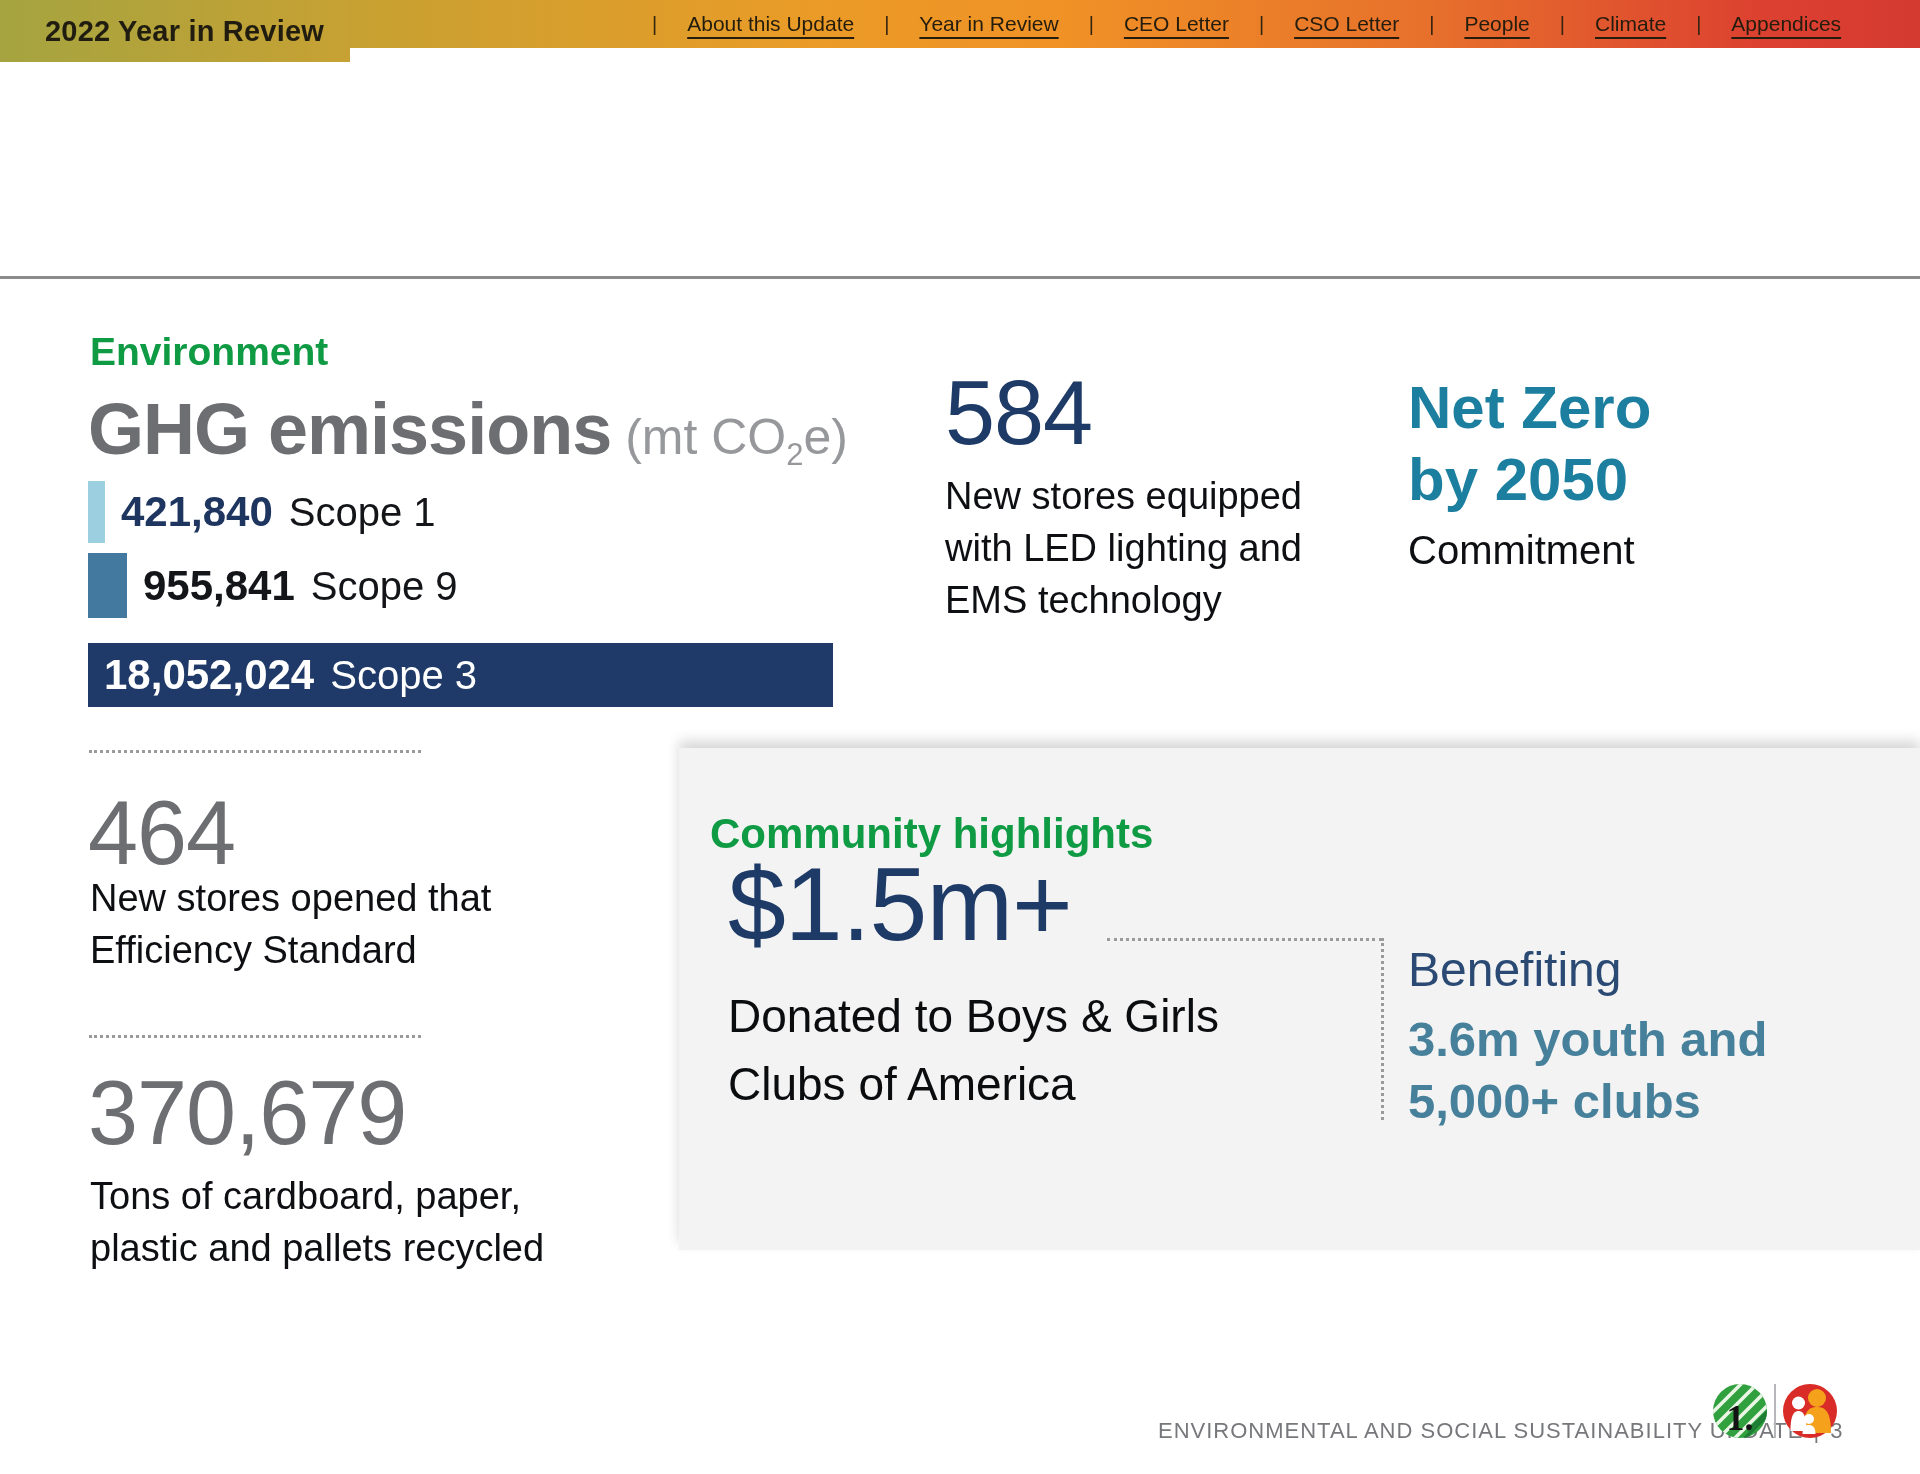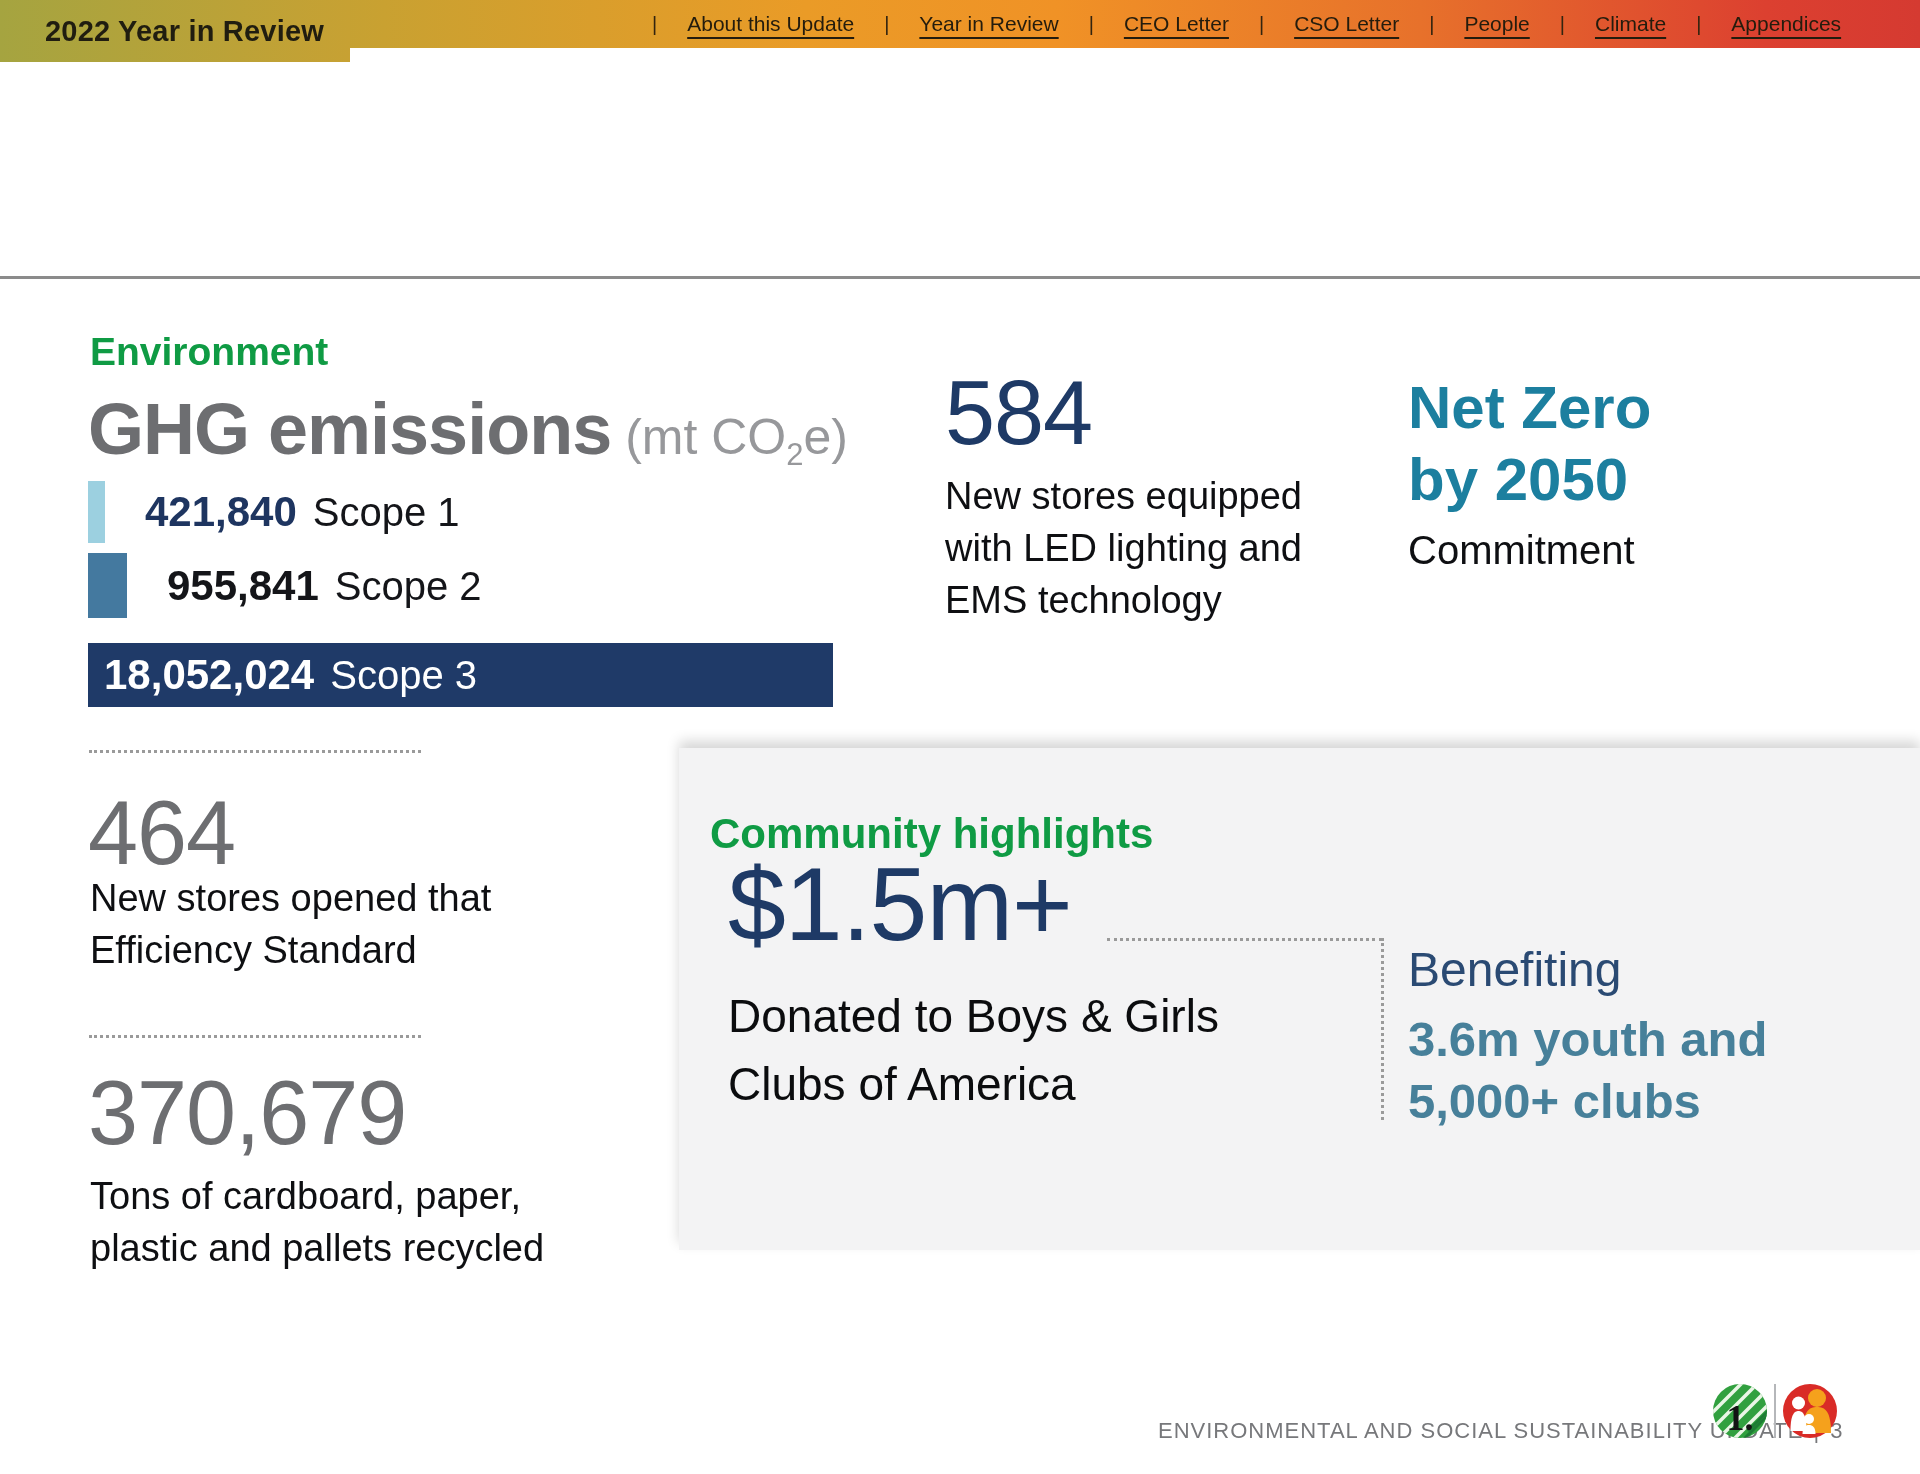--- a/index.html
+++ b/index.html
@@ -25,21 +25,21 @@
 
   
   .section-heading{position:absolute;font-weight:bold;color:var(--green,#0f9b44);}
   .env-heading{left:90px;top:298px;font-size:39px;}
   .ghg-title{position:absolute;left:88px;top:388px;white-space:nowrap;}
   .ghg-main{font-weight:bold;font-size:72px;color:var(--number-gray,#6d6e71);letter-spacing:-1px;}
   .ghg-unit{font-size:50px;color:var(--unit-gray,#97989b);margin-left:14px;}
   .ghg-unit sub{font-size:62%;}
 
   
-  .bar-row{position:absolute;left:88px;display:flex;align-items:center;gap:24px;}
+  .bar-row{position:absolute;left:88px;display:flex;align-items:center;}
   .bar{height:100%;flex:0 0 auto;}
   .bar-label{display:flex;align-items:baseline;margin-left:16px;white-space:nowrap;}
   .bar-num{font-weight:bold;font-size:42px;}
   .bar-cat{font-size:40px;margin-left:16px;color:#141519;}
   .num-navy{color:#1e3560;}
   .num-dark{color:#141519;}
   .bar-inside{display:flex;align-items:center;}
   .bar-inside .bar-label{margin-left:16px;}
   .bar-inside .bar-num,.bar-inside .bar-cat{color:#ffffff;}
 
@@ -114,21 +114,21 @@
     <div class="bar" style="width: 17px; background: rgb(156, 208, 224);"></div>
     <div class="bar-label">
       <span class="bar-num num-navy">421,840</span>
       <span class="bar-cat">Scope 1</span>
     </div>
   </div>
   <div class="bar-row" style="top:553px;height:65px;">
     <div class="bar" style="width: 39px; background: rgb(68, 121, 159);"></div>
     <div class="bar-label">
       <span class="bar-num num-dark">955,841</span>
-      <span class="bar-cat">Scope 2</span>
+      <span class="bar-cat">Scope 9</span>
     </div>
   </div>
   <div class="bar-row" style="top:643px;height:64px;">
     <div class="bar bar-inside" style="width: 745px; background: rgb(31, 58, 104);">
       <div class="bar-label">
         <span class="bar-num">18,052,024</span>
         <span class="bar-cat">Scope 3</span>
       </div>
     </div>
   </div>

